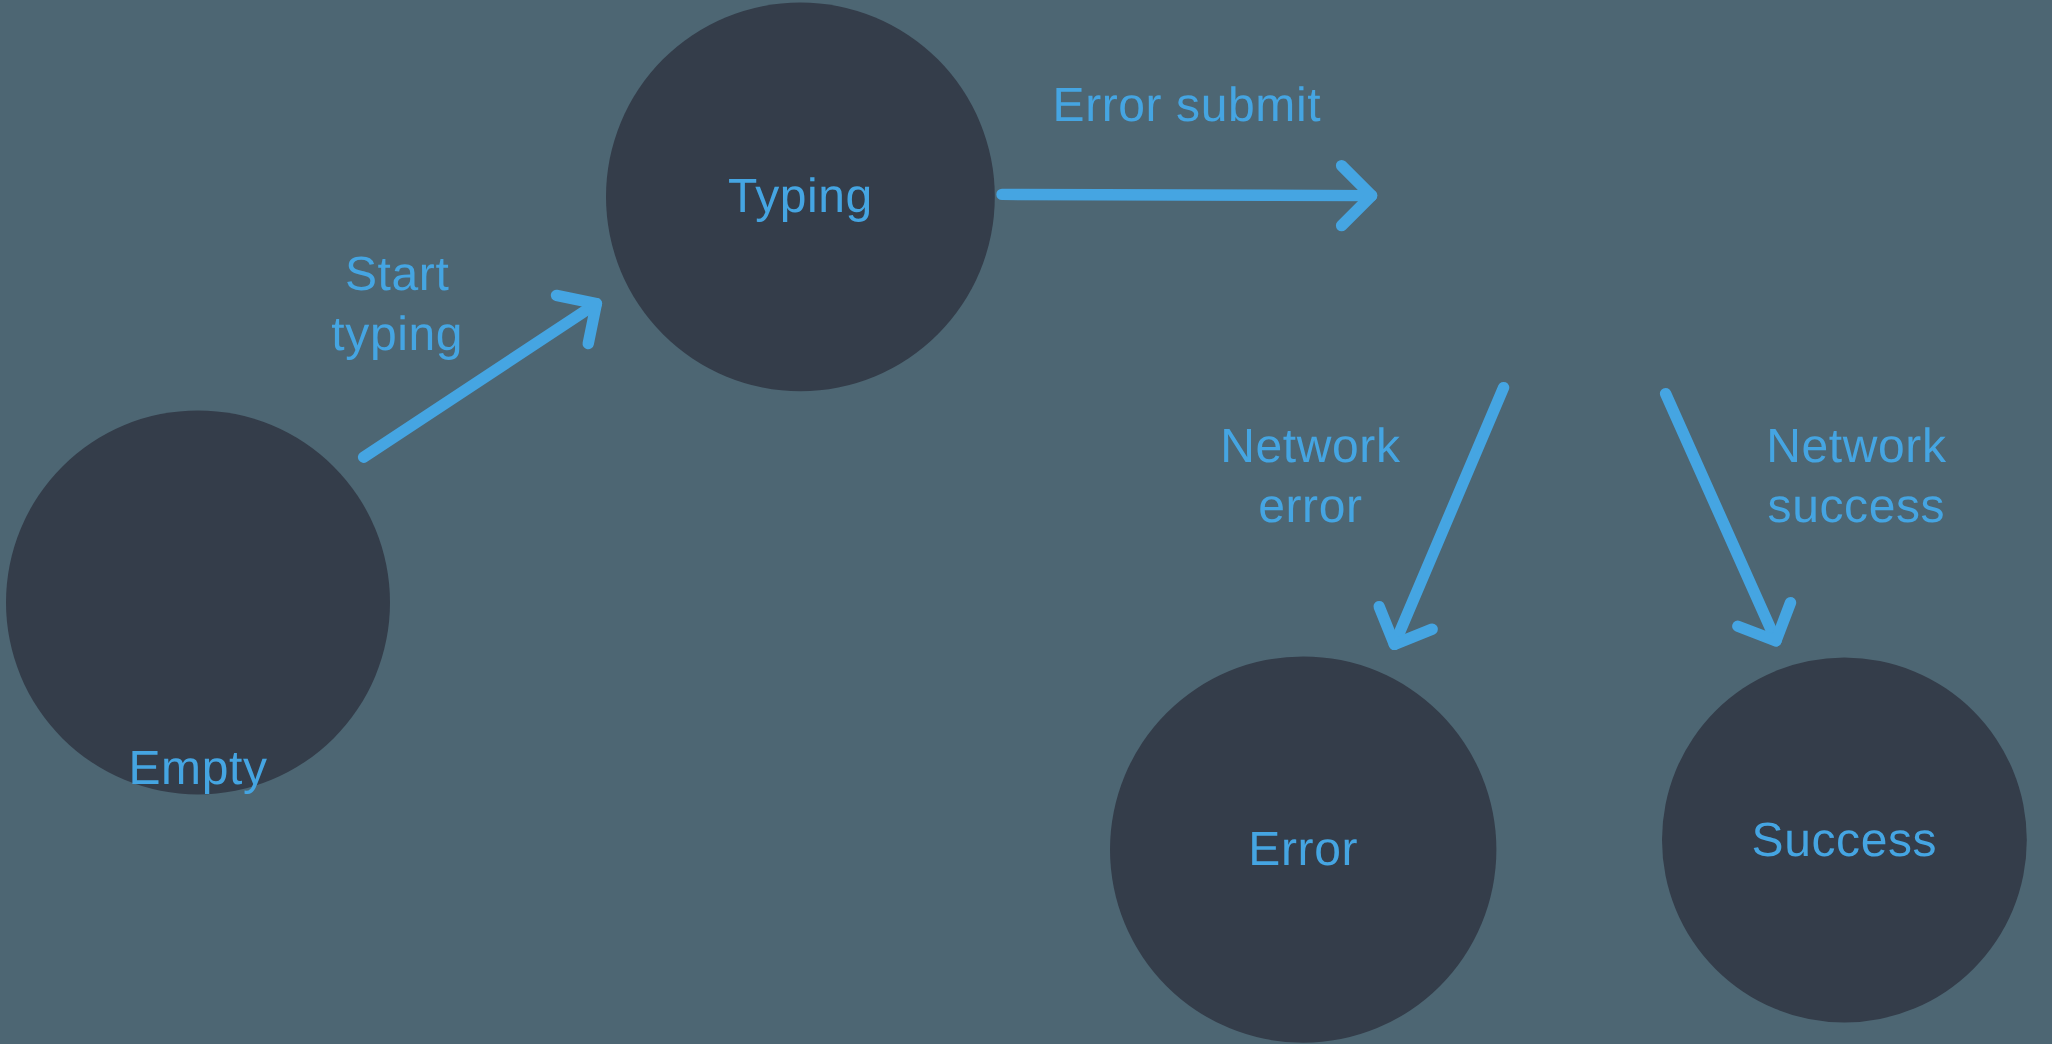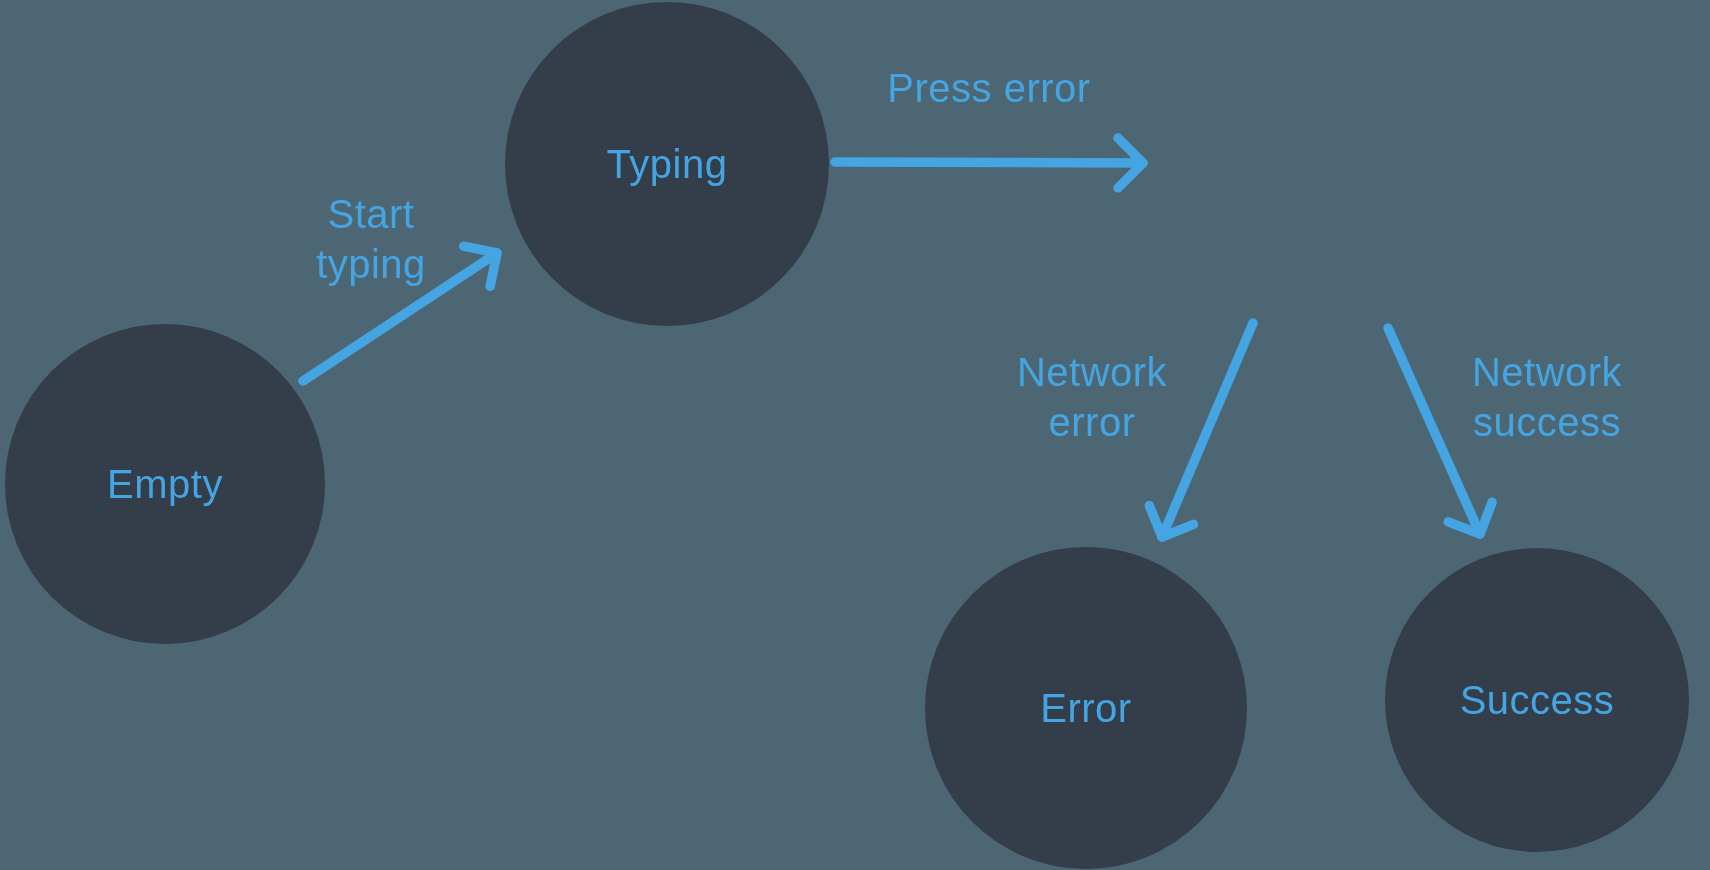--- a/index.html
+++ b/index.html
@@ -52,27 +52,27 @@
     pointer-events:none;
   }
   .edges line, .edges polyline{
     stroke: var(--accent);
     stroke-width:9.5;
     fill:none;
     stroke-linecap:round;
     stroke-linejoin:round;
   }
   
-  .node-empty      { left:5px;    top:324px; width:320px; height:320px; }
+  .node-empty      { left:5px;    top:342px; width:320px; height:320px;align-items:flex-end; }
   .node-typing     { left:505px;  top:2px;   width:324px; height:324px; }
   .node-submitting { left:1166px; top:4px;   width:322px; height:322px; }
   .node-error      { left:925px;  top:547px; width:322px; height:322px; }
   .node-success    { left:1385px; top:548px; width:304px; height:304px; }
   
-  .label-start-typing    { left:331px;  top:239px;margin-left:40px; }
+  .label-start-typing    { left:331px;  top:254px; }
   .label-press-submit    { left:989px;  top:88px;  }
   .label-network-error   { left:1092px; top:397px; }
   .label-network-success { left:1547px; top:397px; }
 </style>
 </head>
 <body>
 
 <div class="canvas">
 
   <svg class="edges" viewBox="0 0 1710 870" xmlns="http://www.w3.org/2000/svg">
@@ -102,19 +102,19 @@
   </div>
   <div class="node node-error">
     <span class="node-label">Error</span>
   </div>
   <div class="node node-success">
     <span class="node-label">Success</span>
   </div>
 
   <div class="edge-label label-start-typing">Start
 typing</div>
-  <div class="edge-label label-press-submit">Press error</div>
+  <div class="edge-label label-press-submit">Error submit</div>
   <div class="edge-label label-network-error">Network
 error</div>
   <div class="edge-label label-network-success">Network
 success</div>
 
 </div>
 
 </body></html>

